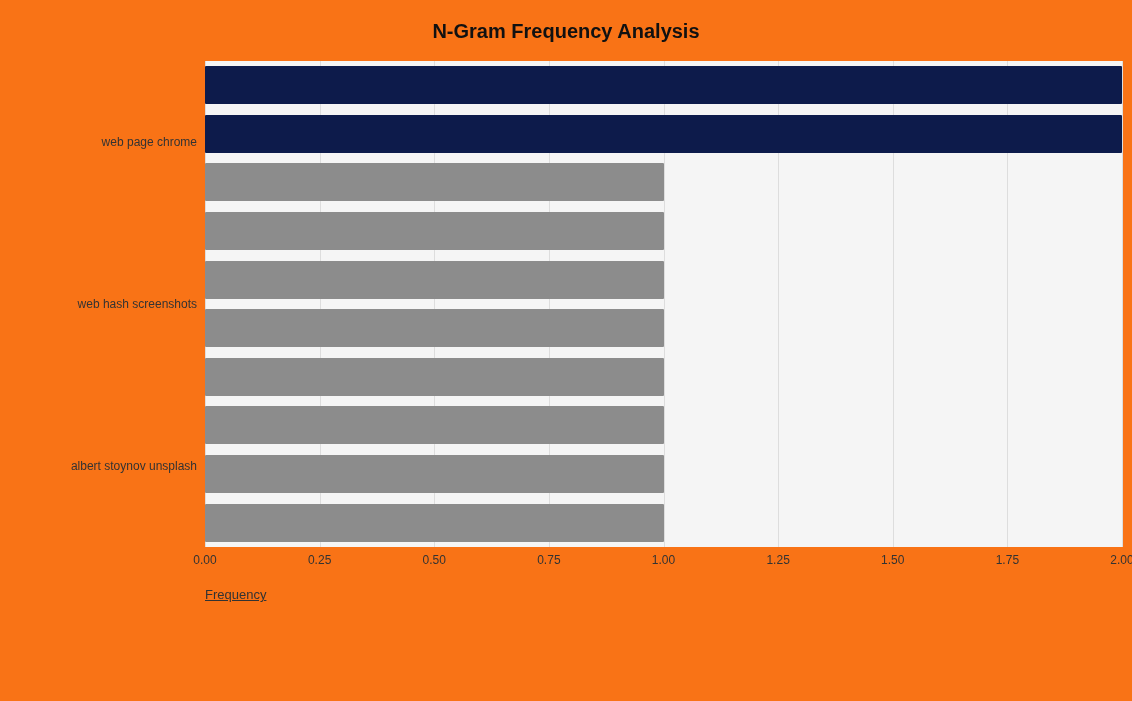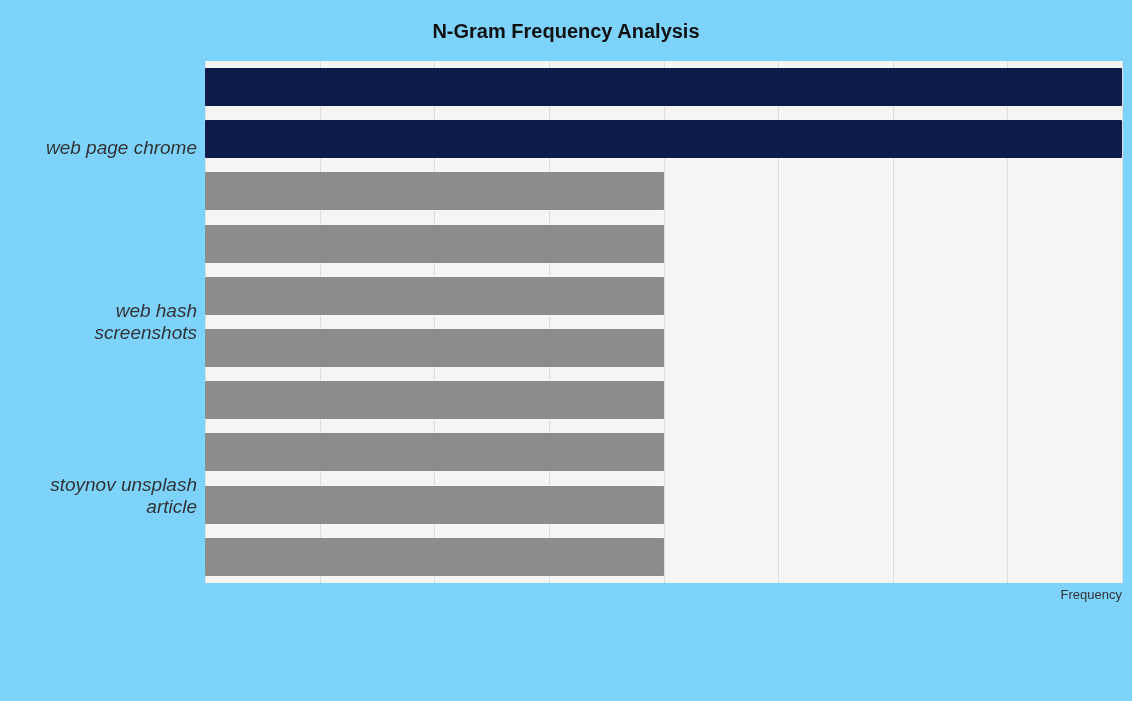--- a/index.html
+++ b/index.html
@@ -6,21 +6,21 @@
     body {
       background: #f5f5f5;
       font-family: Arial, sans-serif;
       display: flex;
       justify-content: center;
       align-items: center;
       width: 1132px;
       min-height: 701px;
     }
     .chart-container {
-      background: #7dd3fc;
+      background: #f97316;
       width: 1132px;
       height: 701px;
       position: relative;
       padding: 20px 10px 60px 10px;
     }
     .chart-title {
       text-align: center;
       font-size: 20px;
       font-weight: bold;
       margin-bottom: 18px;
@@ -41,28 +41,27 @@
     }
     .y-labels {
       display: flex;
       flex-direction: column;
       justify-content: space-around;
       width: 195px;
       padding-right: 8px;
       flex-shrink: 0;
     }
     .y-label {
-      font-size: 19px;
+      font-size: 12px;
       color: #333;
       text-align: right;
       display: flex;
       align-items: center;
       justify-content: flex-end;
       height: 57px;
-      font-style: italic;
     }
     .plot-area {
       flex: 1;
       position: relative;
       background: #f5f5f5;
       display: flex;
       flex-direction: column;
       justify-content: space-around;
     }
     .grid-lines {
@@ -122,37 +121,38 @@
     .x-axis-title-row {
       display: flex;
       flex-direction: row;
     }
     .x-axis-title-spacer {
       width: 195px;
       flex-shrink: 0;
     }
     .x-axis-title-text {
       flex: 1;
-      text-align: right;
+      text-align: left;
       font-size: 13px;
       color: #333;
       margin-top: 4px;
+      text-decoration: underline;
     }
   </style>
 </head>
 <body>
 
 <div class="chart-container">
   <div class="chart-title">N-Gram Frequency Analysis</div>
   <div class="chart-area">
     <div class="bars-section">
       <div class="y-labels" id="y-labels">
           <div class="y-label">web page chrome</div>
           <div class="y-label">web hash screenshots</div>
-          <div class="y-label">stoynov unsplash article</div>
+          <div class="y-label">albert stoynov unsplash</div>
         </div>
       <div class="plot-area" id="plot-area">
 
       <div class="grid-lines">
             <div class="grid-line" style="left: 0%;"></div>
             <div class="grid-line" style="left: 12.5%;"></div>
             <div class="grid-line" style="left: 25%;"></div>
             <div class="grid-line" style="left: 37.5%;"></div>
             <div class="grid-line" style="left: 50%;"></div>
             <div class="grid-line" style="left: 62.5%;"></div>
@@ -185,18 +185,32 @@
             <div class="bar bar-gray" style="width: 50%;"></div>
           </div>
           <div class="bar-row">
             <div class="bar bar-gray" style="width: 50%;"></div>
           </div>
           <div class="bar-row">
             <div class="bar bar-gray" style="width: 50%;"></div>
           </div>
         </div>
     </div>
+    <div class="x-axis-section">
+      <div class="x-axis-spacer"></div>
+      <div class="x-axis-labels" id="x-axis-labels">
+          <span class="x-tick-label" style="left: 0%;">0.00</span>
+          <span class="x-tick-label" style="left: 12.5%;">0.25</span>
+          <span class="x-tick-label" style="left: 25%;">0.50</span>
+          <span class="x-tick-label" style="left: 37.5%;">0.75</span>
+          <span class="x-tick-label" style="left: 50%;">1.00</span>
+          <span class="x-tick-label" style="left: 62.5%;">1.25</span>
+          <span class="x-tick-label" style="left: 75%;">1.50</span>
+          <span class="x-tick-label" style="left: 87.5%;">1.75</span>
+          <span class="x-tick-label" style="left: 100%;">2.00</span>
+        </div>
+    </div>
     <div class="x-axis-title-row">
       <div class="x-axis-title-spacer"></div>
       <div class="x-axis-title-text">Frequency</div>
     </div>
   </div>
 </div>
 
 </body></html>

